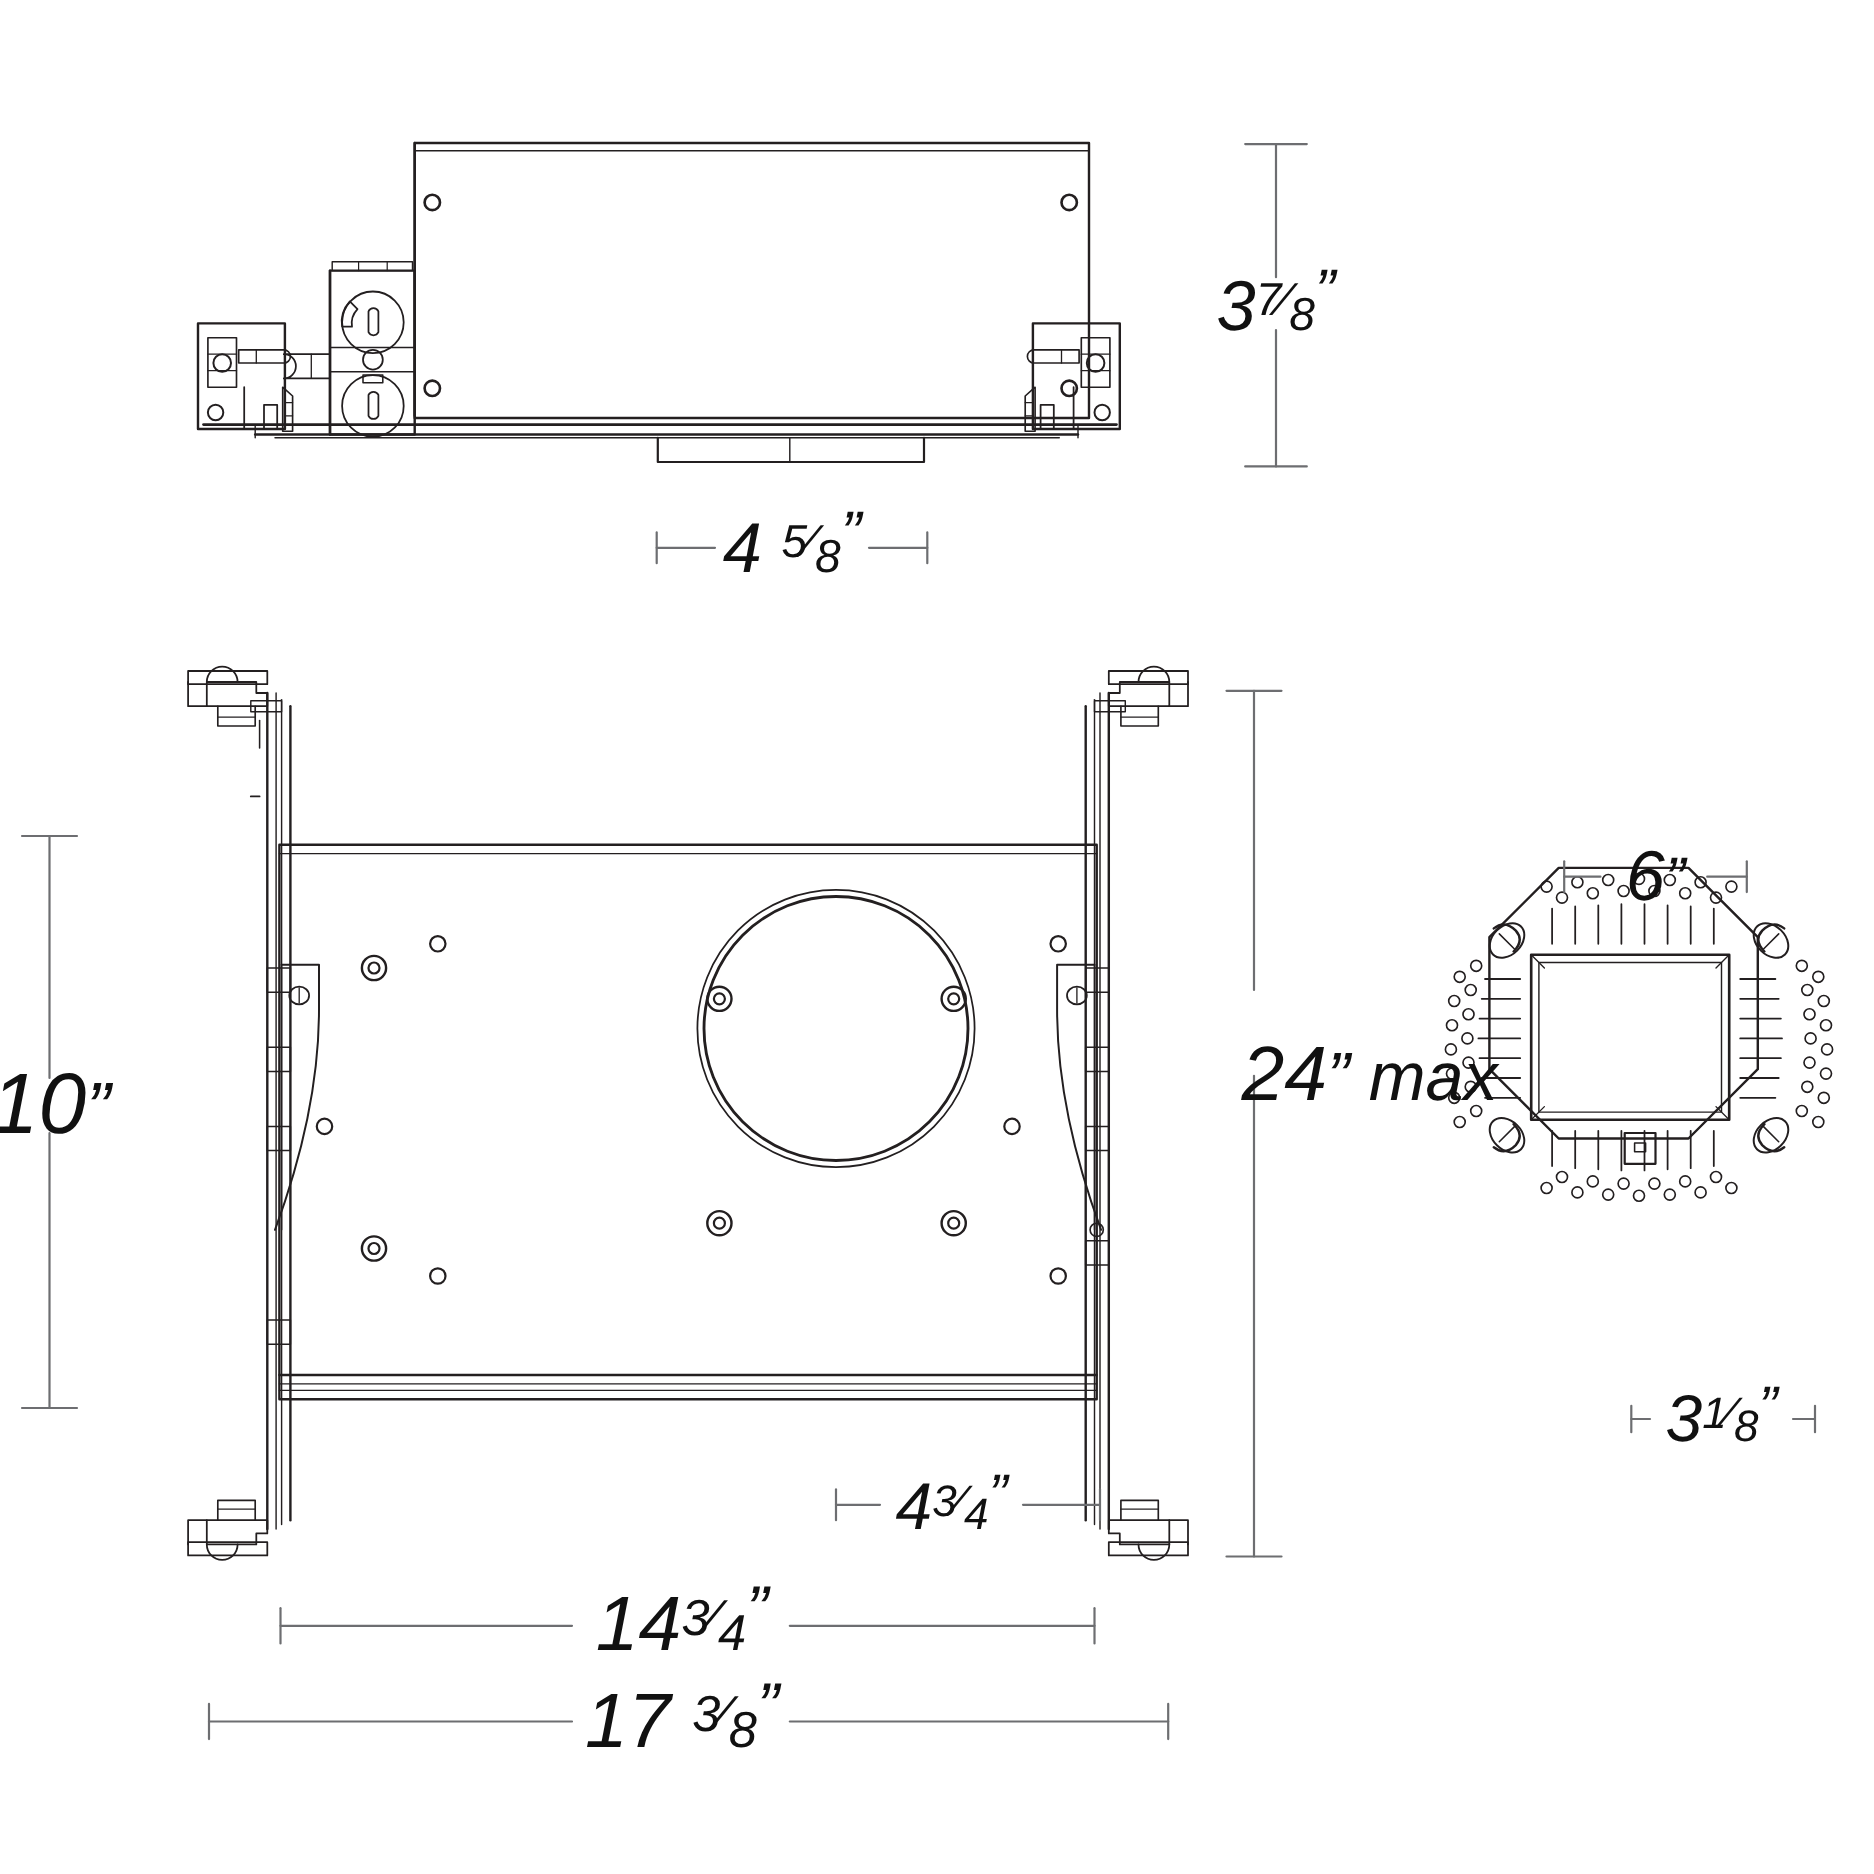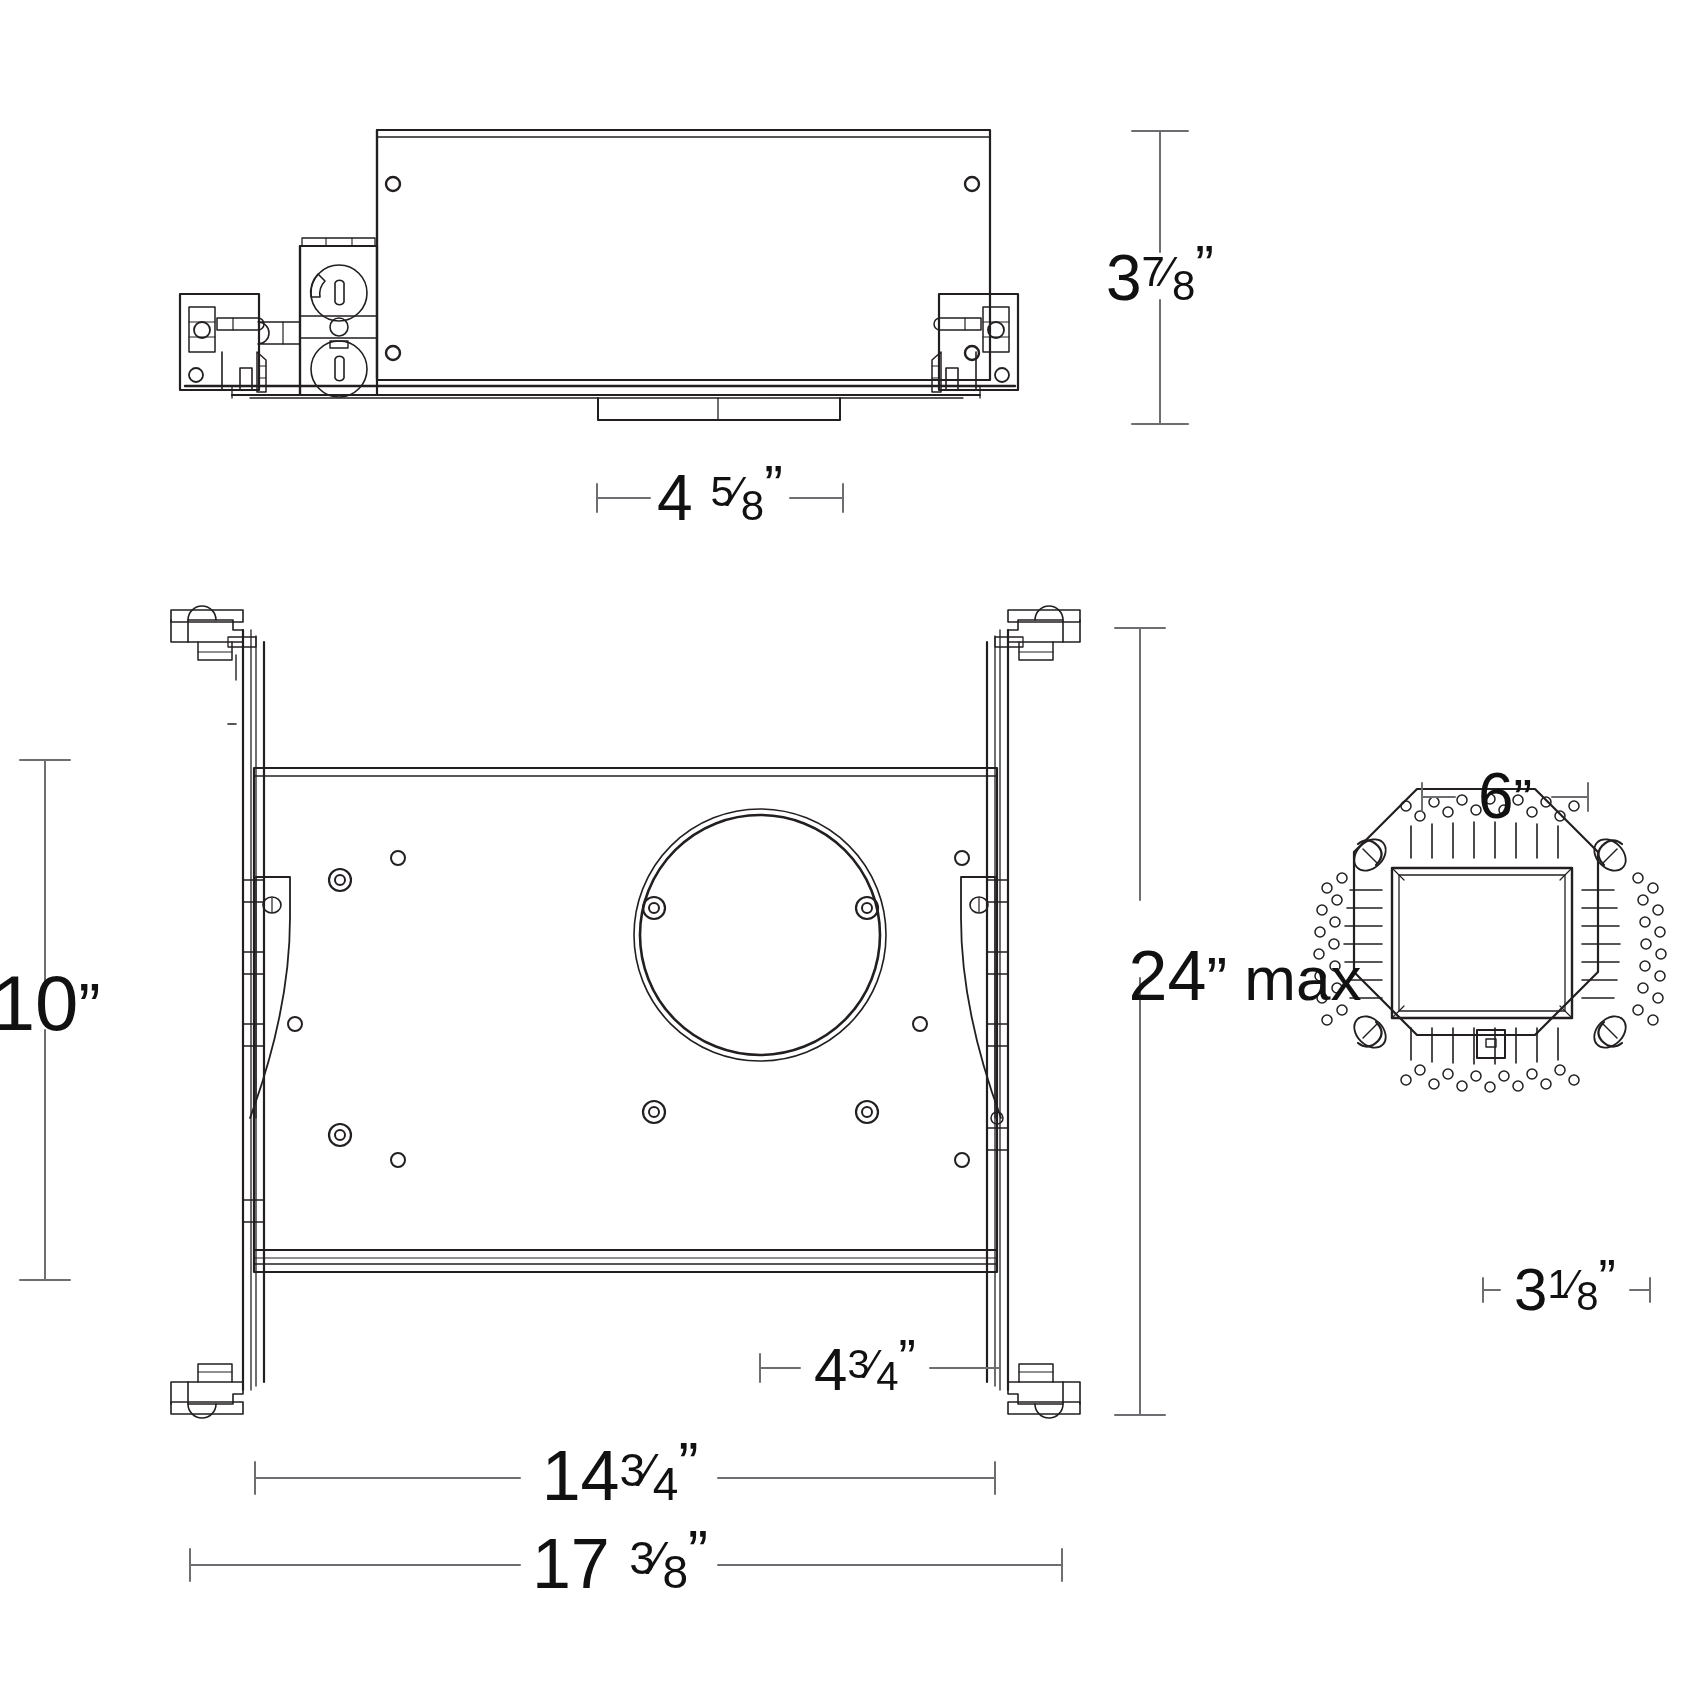--- a/index.html
+++ b/index.html
@@ -1,18 +1,18 @@
 <!DOCTYPE html>
 <html><head>
 <meta charset="utf-8">
 <style>
   html,body{margin:0;padding:0;background:#ffffff;}
   body{width:1704px;height:1704px;position:relative;overflow:hidden;
        font-family:"Liberation Sans","DejaVu Sans",sans-serif;color:#1a1a1a;}
-  #stage{position:absolute;left:0;top:0;width:1584px;height:1704px;}
+  #stage{position:absolute;left:0;top:0;width:1584px;height:1704px;font-style:italic;}
   svg{display:block;}
   .dimtext{font-family:"Liberation Sans","DejaVu Sans",sans-serif;
            fill:#111;font-weight:300;}
 </style>
 </head>
 <body>
 
 <div id="stage">
 <svg width="1704" height="1704" viewBox="0 0 1704 1704" xmlns="http://www.w3.org/2000/svg">
   <rect x="0" y="0" width="1704" height="1704" fill="#ffffff"></rect>

